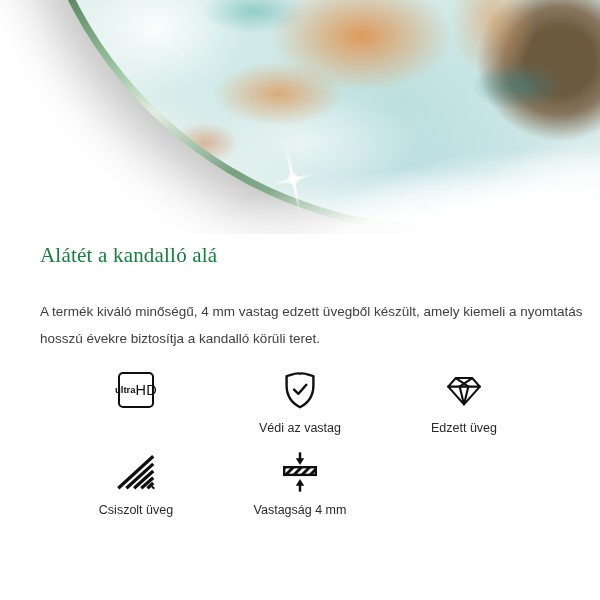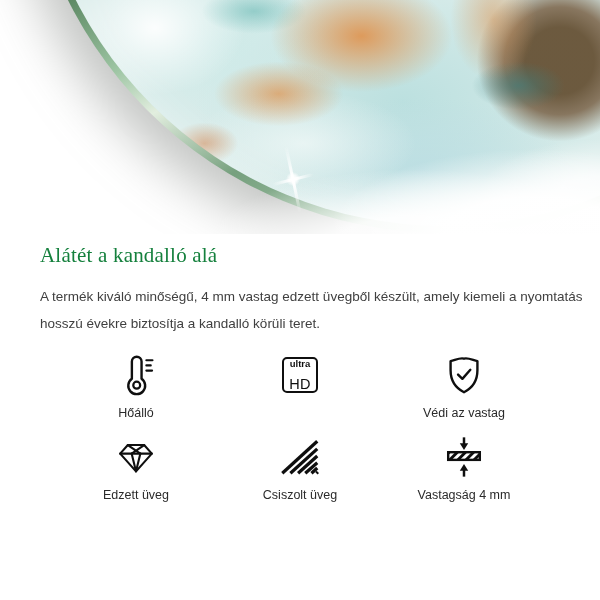--- a/index.html
+++ b/index.html
@@ -63,36 +63,36 @@
     background:radial-gradient(circle, #fff 15%, rgba(255,255,255,.75) 40%, rgba(255,255,255,0) 72%);
   }
 
   
   .content { padding:0 40px; }
   .page-title {
     margin-top:4px; font-family:"Liberation Serif", serif; font-weight:400;
     font-size:21px; line-height:35px; color:#15803d; letter-spacing:.2px;
   }
   .page-title span { display:block; white-space:nowrap; }
-  .description { margin-top:10px; font-size:13.5px; line-height:27px; color:#404040; }
+  .description { margin-top:25px; font-size:13.5px; line-height:27px; color:#404040; }
   .description span { display:block; white-space:nowrap; }
 
   
   .features {
     margin-top:15px; padding:0 14px;
     display:grid; grid-template-columns:1fr 1fr 1fr; row-gap:14px;
   }
   .feature { display:flex; flex-direction:column; align-items:center; }
   .icon-box { width:46px; height:46px; display:flex; align-items:center; justify-content:center; }
   .icon-box svg { display:block; }
   .feature-label { margin-top:8px; font-size:12.5px; line-height:14px; color:#2a2a2a; text-align:center; white-space:nowrap; }
 
   .uhd-box {
     width:36px; height:36px; border:2.5px solid #0f0f0f; border-radius:5px;
-    display:flex; flex-direction:column; align-items:center; justify-content:space-between; color:#0f0f0f;
+    display:flex; flex-direction:row; align-items:center; justify-content:center; color:#0f0f0f;
   }
   .uhd-top { font-size:9.5px; font-weight:700; line-height:10px; }
   .uhd-bottom { font-size:14.5px; font-weight:400; line-height:14px; letter-spacing:.3px; }
 </style>
 </head>
 <body>
 
 <div class="page">
 
   <div class="hero">
@@ -112,30 +112,20 @@
     <h1 class="page-title">
       <span>Alátét a kandalló alá</span>
     </h1>
     <p class="description">
       <span>A termék kiváló minőségű, 4 mm vastag edzett üvegből készült, amely kiemeli a nyomtatás</span>
       <span>hosszú évekre biztosítja a kandalló körüli teret.</span>
     </p>
 
     <div class="features">
 
-      <div class="feature">
-        <div class="icon-box">
-          <svg width="46" height="46" viewBox="0 0 48 48" fill="none" stroke="#0f0f0f" stroke-width="2.5" stroke-linecap="round" stroke-linejoin="round">
-            <path d="M19.7 28 L19.7 10 A5.05 5.05 0 0 1 29.8 10 L29.8 28 A8.8 8.8 0 1 1 19.7 28 Z"></path>
-            <circle cx="24.75" cy="34.6" r="3.6" stroke-width="2.3"></circle>
-            <path d="M34.8 8.6 h6.4 M34.8 14 h4.6 M34.8 19.4 h6" stroke-width="2.2"></path>
-          </svg>
-        </div>
-        <div class="feature-label">Hőálló</div>
-      </div>
 
       <div class="feature">
         <div class="icon-box">
           <div class="uhd-box">
             <div class="uhd-top">ultra</div>
             <div class="uhd-bottom">HD</div>
           </div>
         </div>
       </div>
 

